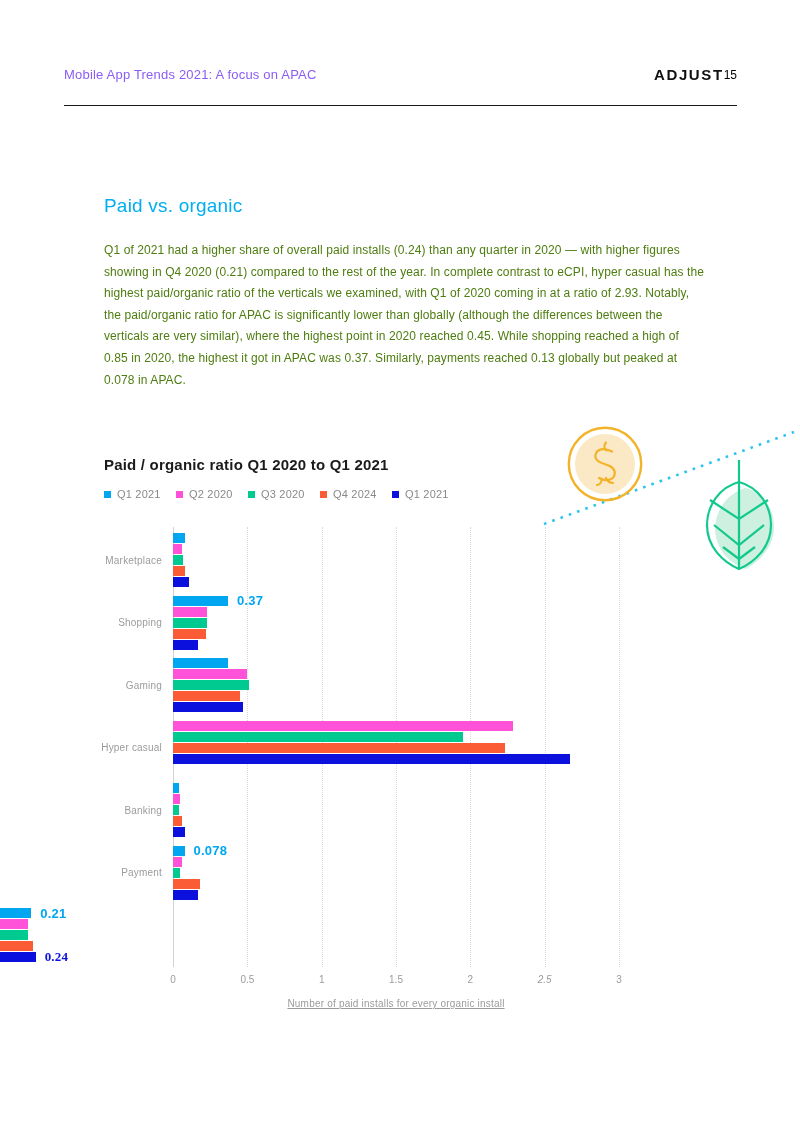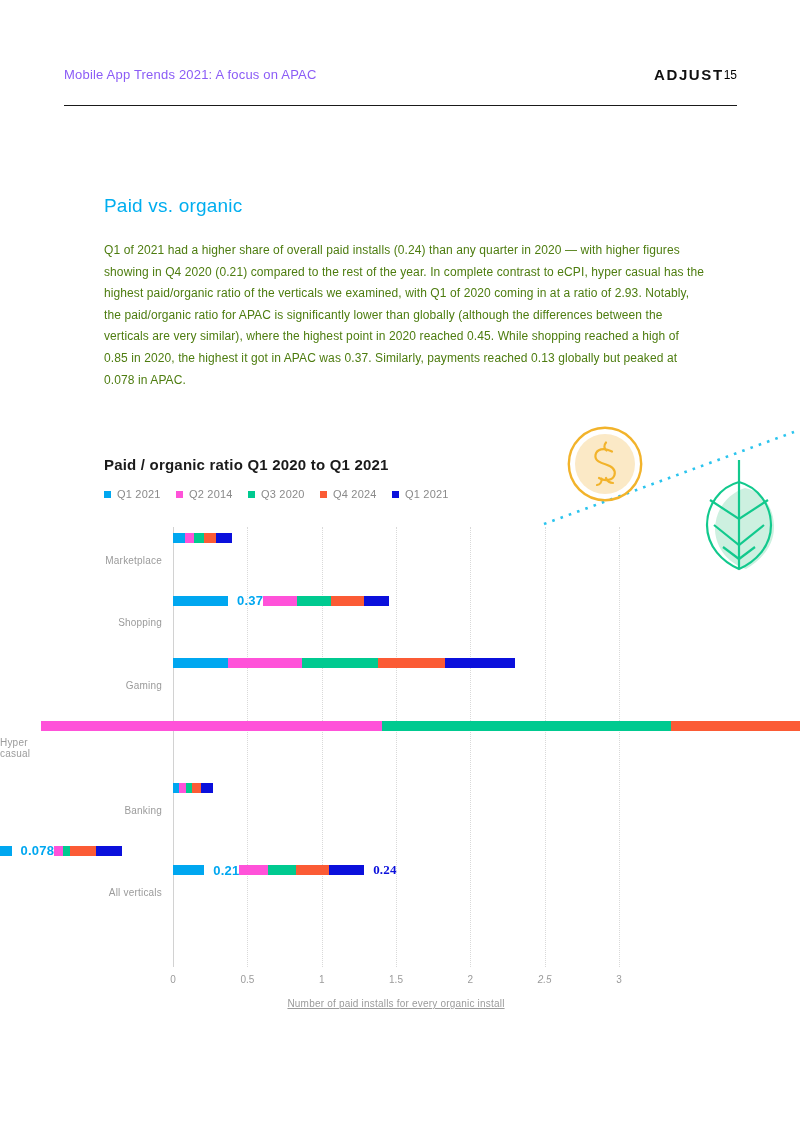--- a/index.html
+++ b/index.html
@@ -35,21 +35,21 @@
   .grid-layer { position:absolute; top:-3px; left:0; width:800px; height:440px; pointer-events:none; }
   .gridline { position:absolute; top:0; height:440px; width:0;
     border-left:1px dotted #d9d9d9; }
   .y-axis-line { position:absolute; top:0; height:440px; width:0;
     border-left:1.5px solid #d2d2d2; }
   .rows { position:relative; padding-top:3px; }
   .chart-row { display:flex; margin-bottom:8.5px; }
   .category-label { width:173px; height:54px; padding-right:11px;
     display:flex; align-items:center; justify-content:flex-end;
     font-size:10px; color:#9b9b9b; letter-spacing:0.2px; }
-  .bars { display:flex; }
+  .bars { display:flex; flex-direction:column; }
   .bar-line { display:flex; align-items:center; height:10px; margin-bottom:1px; }
   .bar-line:last-child { margin-bottom:0; }
   .bar { height:10px; flex:0 0 auto; }
   .bar-value-label { font-size:13px; font-weight:700; margin-left:9px;
     letter-spacing:0.2px; white-space:nowrap; }
   .x-ticks { position:absolute; top:444px; left:0; width:800px; height:14px; }
   .x-tick-label { position:absolute; transform:translateX(-50%);
     font-size:10px; color:#9b9b9b; }
   .x-axis-title { position:absolute; top:468px; left:173px; width:446px;
     text-align:center; font-size:10px; color:#9b9b9b; letter-spacing:0.2px;text-decoration:underline; }
@@ -74,21 +74,21 @@
   <div class="body-paragraph">Q1 of 2021 had a higher share of overall paid installs (0.24) than any quarter in 2020 — with higher figures showing in Q4 2020 (0.21) compared to the rest of the year. In complete contrast to eCPI, hyper casual has the highest paid/organic ratio of the verticals we examined, with Q1 of 2020 coming in at a ratio of 2.93. Notably, the paid/organic ratio for APAC is significantly lower than globally (although the differences between the verticals are very similar), where the highest point in 2020 reached 0.45. While shopping reached a high of 0.85 in 2020, the highest it got in APAC was 0.37. Similarly, payments reached 0.13 globally but peaked at 0.078 in APAC.</div>
 
   <div class="chart-title">Paid / organic ratio Q1 2020 to Q1 2021</div>
   <div class="legend">
       <span class="legend-item">
         <span class="legend-swatch" style="background: rgb(0, 167, 240);"></span>
         <span class="legend-label">Q1 2021</span>
       </span>
       <span class="legend-item">
         <span class="legend-swatch" style="background: rgb(255, 82, 217);"></span>
-        <span class="legend-label">Q2 2014</span>
+        <span class="legend-label">Q2 2020</span>
       </span>
       <span class="legend-item">
         <span class="legend-swatch" style="background: rgb(0, 202, 144);"></span>
         <span class="legend-label">Q3 2020</span>
       </span>
       <span class="legend-item">
         <span class="legend-swatch" style="background: rgb(251, 91, 53);"></span>
         <span class="legend-label">Q4 2024</span>
       </span>
       <span class="legend-item">
@@ -200,41 +200,41 @@
             </div>
             <div class="bar-line">
               <div class="bar" style="width: 8.92px; background: rgb(251, 91, 53);"></div>
             </div>
             <div class="bar-line">
               <div class="bar" style="width: 11.8933px; background: rgb(11, 16, 220);"></div>
             </div>
           </div>
         </div>
         <div class="chart-row">
+          <div class="category-label">Payment</div>
           <div class="bars">
             <div class="bar-line">
               <div class="bar" style="width: 11.596px; background: rgb(0, 167, 240);"></div>
               <span class="bar-value-label" style="color: rgb(0, 167, 240);">0.078</span>
             </div>
             <div class="bar-line">
               <div class="bar" style="width: 8.92px; background: rgb(255, 82, 217);"></div>
             </div>
             <div class="bar-line">
               <div class="bar" style="width: 6.69px; background: rgb(0, 202, 144);"></div>
             </div>
             <div class="bar-line">
               <div class="bar" style="width: 26.76px; background: rgb(251, 91, 53);"></div>
             </div>
             <div class="bar-line">
               <div class="bar" style="width: 25.2733px; background: rgb(11, 16, 220);"></div>
             </div>
           </div>
         </div>
         <div class="chart-row">
-          <div class="category-label">All verticals</div>
           <div class="bars">
             <div class="bar-line">
               <div class="bar" style="width: 31.22px; background: rgb(0, 167, 240);"></div>
               <span class="bar-value-label" style="color: rgb(0, 167, 240);">0.21</span>
             </div>
             <div class="bar-line">
               <div class="bar" style="width: 28.2467px; background: rgb(255, 82, 217);"></div>
             </div>
             <div class="bar-line">
               <div class="bar" style="width: 28.2467px; background: rgb(0, 202, 144);"></div>

